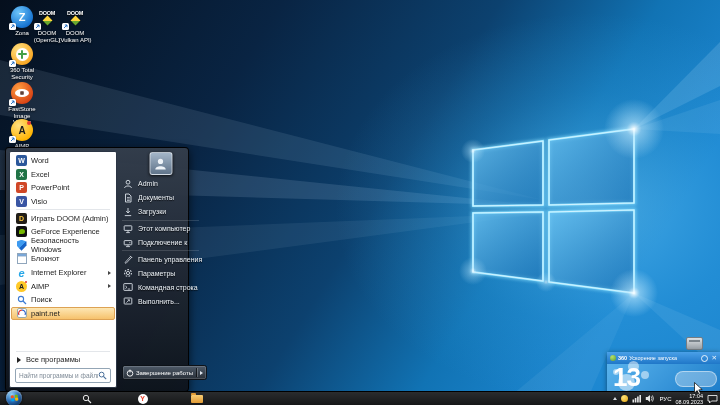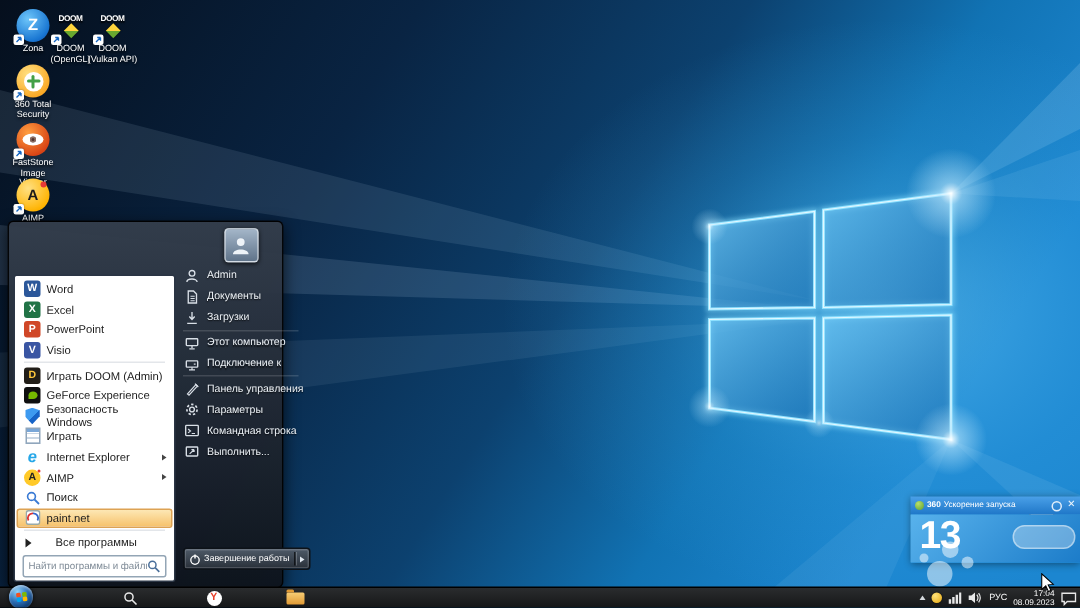--- a/index.html
+++ b/index.html
@@ -24,28 +24,28 @@
   .ic-360 .inner::after{left:2px;top:5.3px;width:9px;height:2.4px;}
   .ic-fs{width:22px;height:22px;border-radius:50%;background:radial-gradient(circle at 35% 30%,#ff9e40,#d84315 75%);display:flex;align-items:center;justify-content:center;}
   .ic-fs .eye{width:14px;height:8px;border-radius:50%;background:#fff;display:flex;align-items:center;justify-content:center;}
   .ic-fs .eye::before{content:"";width:4.5px;height:4.5px;border-radius:50%;background:#4e342e;box-shadow:inset 0 0 0 1px #8d6e63;}
   .ic-aimp-big{width:22px;height:22px;border-radius:50%;background:radial-gradient(circle at 35% 30%,#ffe082,#ffb300 75%);display:flex;align-items:center;justify-content:center;position:relative;color:#1a1a1a;font-weight:800;font-size:10px;}
   .ic-aimp-big::before{content:"A";}
   .ic-aimp-big::after{content:"";position:absolute;right:2px;top:2px;width:4px;height:4px;border-radius:50%;background:#e53935;}
 
   
   #startmenu{position:absolute;left:5px;top:147px;width:184px;height:245px;z-index:10;display:flex;padding:3px;box-sizing:border-box;background:linear-gradient(180deg,rgba(52,62,76,.96),rgba(14,19,27,.96));border:1px solid rgba(0,0,0,.9);border-radius:4px;box-shadow:0 3px 10px rgba(0,0,0,.65);}
-  .sm-left{width:108px;box-sizing:border-box;background:#fff;border:1px solid #2b3544;border-radius:2px;display:flex;flex-direction:column;padding:2px 1px;margin-top:32px;}
+  .sm-left{width:108px;box-sizing:border-box;background:#fff;border:1px solid #2b3544;border-radius:2px;display:flex;flex-direction:column;padding:2px 1px;}
   .sm-item{height:13.6px;flex:none;display:flex;align-items:center;gap:4px;padding:0 4px;font-size:7.5px;color:#1c1c1c;position:relative;border:1px solid transparent;border-radius:2px;box-sizing:border-box;}
   .sm-item.hl{background:linear-gradient(180deg,#fde7b4,#f6c26c);border-color:#dda253;}
   .sm-ico{width:11px;height:11px;flex:none;display:flex;align-items:center;justify-content:center;position:relative;}
   .sub-arrow{position:absolute;right:3px;width:0;height:0;border-top:2.5px solid transparent;border-bottom:2.5px solid transparent;border-left:3.5px solid #444;}
   .sm-sep{height:1px;flex:none;background:#e3e6ea;margin:1px 5px;}
   .sm-bottom{margin-top:auto;}
-  .allprog{display:flex;align-items:center;gap:16px;height:13px;padding:0 6px;font-size:7.5px;color:#222;}
+  .allprog{display:flex;align-items:center;gap:5px;height:13px;padding:0 6px;font-size:7.5px;color:#222;}
   .tri-right{width:0;height:0;border-top:3px solid transparent;border-bottom:3px solid transparent;border-left:4px solid #222;}
   .searchbox{margin:2px 4px 2px 4px;height:13px;background:#fff;border:1px solid #93a5b5;border-radius:2px;display:flex;align-items:center;padding:0 3px;}
   .searchbox input{flex:1;border:none;outline:none;background:transparent;font-size:6.5px;color:#555;font-family:inherit;padding:0;min-width:0;}
   .searchbox input::placeholder{color:#7e8a96;}
   .ico-badge{width:11px;height:11px;border-radius:2px;color:#fff;font-weight:bold;font-size:7px;display:flex;align-items:center;justify-content:center;box-sizing:border-box;}
   .ic-word{background:#2b579a;}.ic-word::before{content:"W";}
   .ic-excel{background:#217346;}.ic-excel::before{content:"X";}
   .ic-ppt{background:#d04727;}.ic-ppt::before{content:"P";}
   .ic-visio{background:#3955a3;}.ic-visio::before{content:"V";}
   .ic-doom-sm{background:#221e18;}.ic-doom-sm::before{content:"D";color:#ffc83d;}
@@ -80,21 +80,21 @@
   .tb-yandex{width:10px;height:10px;border-radius:50%;background:#fff;color:#e8402a;font-weight:800;font-size:7px;display:flex;align-items:center;justify-content:center;}
   .tb-yandex::before{content:"Y";}
   .tb-folder{width:12px;height:8px;background:linear-gradient(180deg,#f8cd74,#e09a35);border-radius:1px;position:relative;}
   .tb-folder::before{content:"";position:absolute;top:-2px;left:0;width:5px;height:2px;background:#e09a35;border-radius:1px 1px 0 0;}
   #tray{position:absolute;right:2px;top:0;height:13px;display:flex;align-items:center;gap:4px;z-index:21;}
   .tri-up{width:0;height:0;border-left:2.8px solid transparent;border-right:2.8px solid transparent;border-bottom:3.6px solid #d5d9dd;}
   .tray-360{width:7px;height:7px;border-radius:50%;background:radial-gradient(circle at 35% 30%,#ffe27a,#e6a70f);box-shadow:0 0 1px #000;}
   .tray-lang{font-size:6px;color:#fff;}
   .tray-clock{text-align:right;color:#fff;font-size:5.5px;line-height:6px;}
   
-  #notif{position:absolute;left:607px;top:331px;width:113px;height:44px;z-index:5;box-shadow:0 1px 5px rgba(0,0,0,.45);}
+  #notif{position:absolute;left:607px;top:352px;width:113px;height:44px;z-index:5;box-shadow:0 1px 5px rgba(0,0,0,.45);}
   .n-head{height:12px;background:linear-gradient(180deg,#4aa0e8,#1f77c8);display:flex;align-items:center;gap:2px;padding:0 3px;box-sizing:border-box;}
   .n-logo{width:6px;height:6px;border-radius:50%;background:radial-gradient(circle at 35% 30%,#b9e06b,#5a9e2f);flex:none;}
   .n-app{font-size:5.5px;color:#fff;font-weight:bold;}
   .n-title{font-size:5.5px;color:#fff;flex:1;white-space:nowrap;overflow:hidden;}
   .n-gear{width:5px;height:5px;border:1px solid rgba(255,255,255,.85);border-radius:50%;flex:none;}
   .n-close{font-size:6.5px;color:rgba(255,255,255,.9);line-height:1;flex:none;margin-left:2px;}
   .n-body{height:32px;background:linear-gradient(135deg,#58b2ec,#1c7cc9);position:relative;overflow:hidden;}
   .n-count{position:absolute;left:6px;top:-2px;font-size:26px;font-weight:bold;color:#fff;letter-spacing:-1px;}
   .n-btn{position:absolute;right:3px;top:7px;width:42px;height:16px;border-radius:8px;background:rgba(255,255,255,.3);border:1px solid rgba(255,255,255,.45);box-sizing:border-box;}
   .n-bin{position:absolute;left:686px;top:337px;width:15px;height:11px;background:linear-gradient(180deg,#dde1e4,#989fa5);border:1px solid #767d83;border-radius:2px;z-index:4;}
@@ -305,21 +305,21 @@
     <div class="sm-item">
       <span class="sm-ico">
             <span class="ic-shield"></span>
           </span>
       <span>Безопасность Windows</span>
         </div>
     <div class="sm-item">
       <span class="sm-ico">
             <span class="ic-notepad"></span>
           </span>
-      <span>Играть</span>
+      <span>Блокнот</span>
         </div>
     <div class="sm-item">
       <span class="sm-ico ic-ie"></span>
       <span>Internet Explorer</span>
       <span class="sub-arrow"></span>
         </div>
     <div class="sm-item">
       <span class="sm-ico ic-aimp-sm"></span>
       <span>AIMP</span>
       <span class="sub-arrow"></span>

